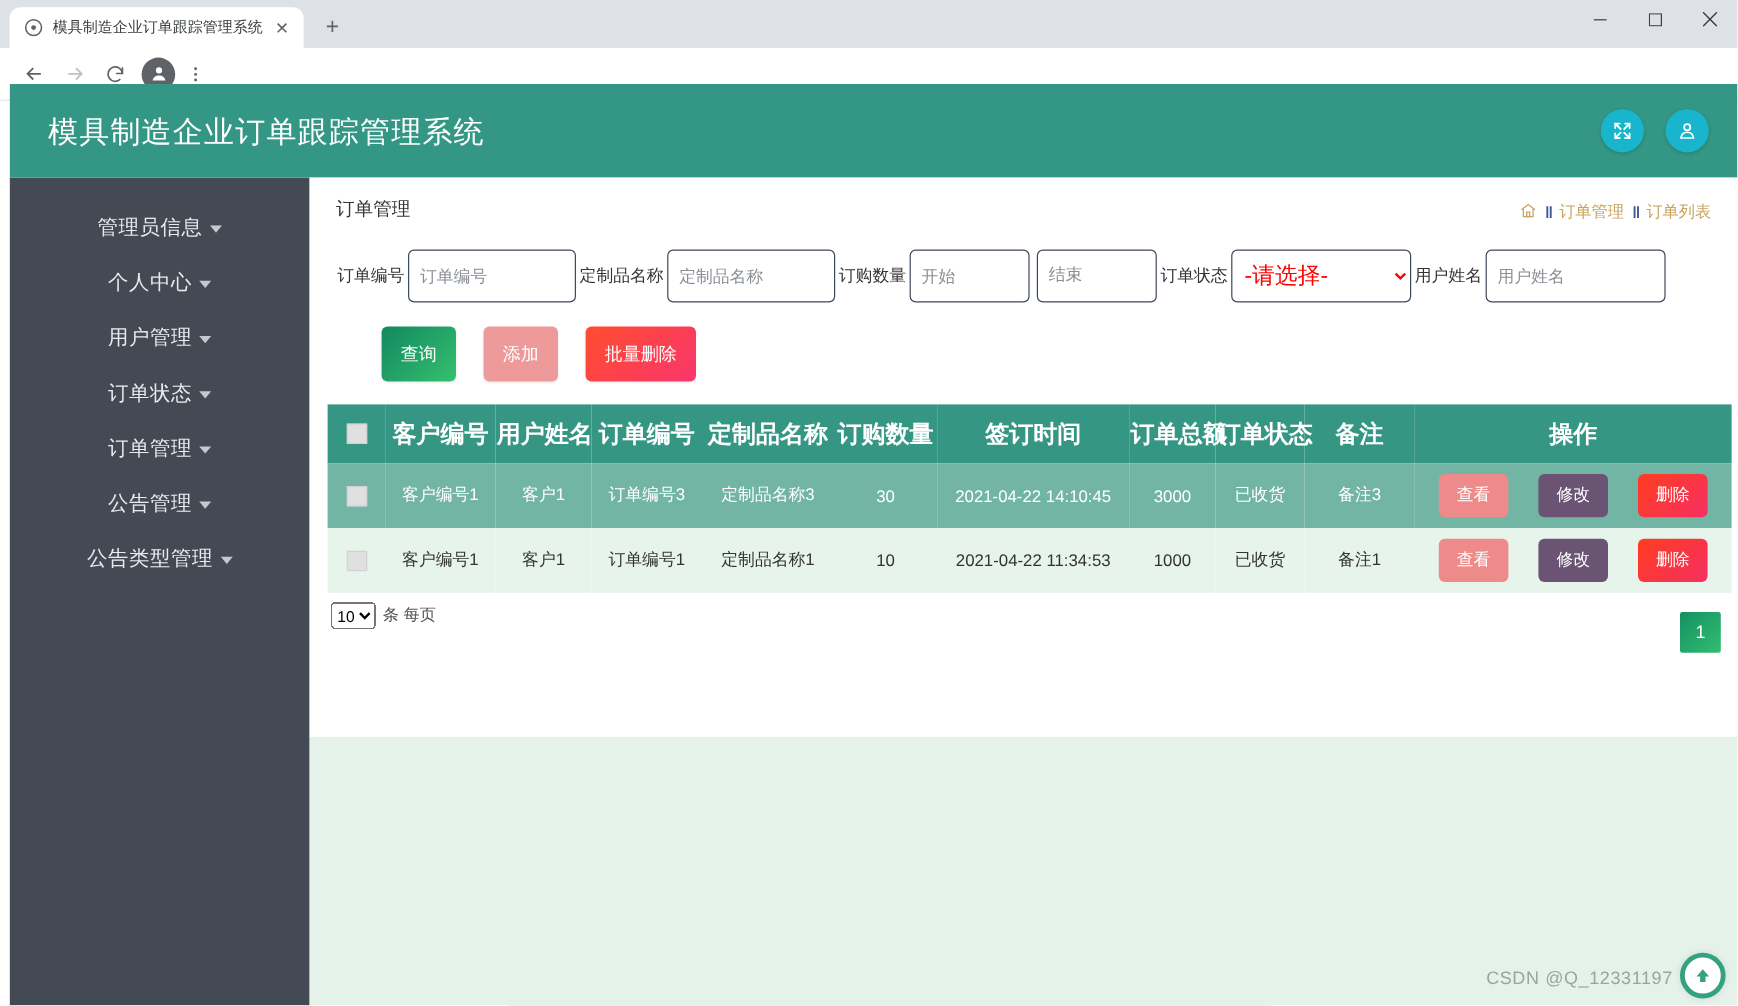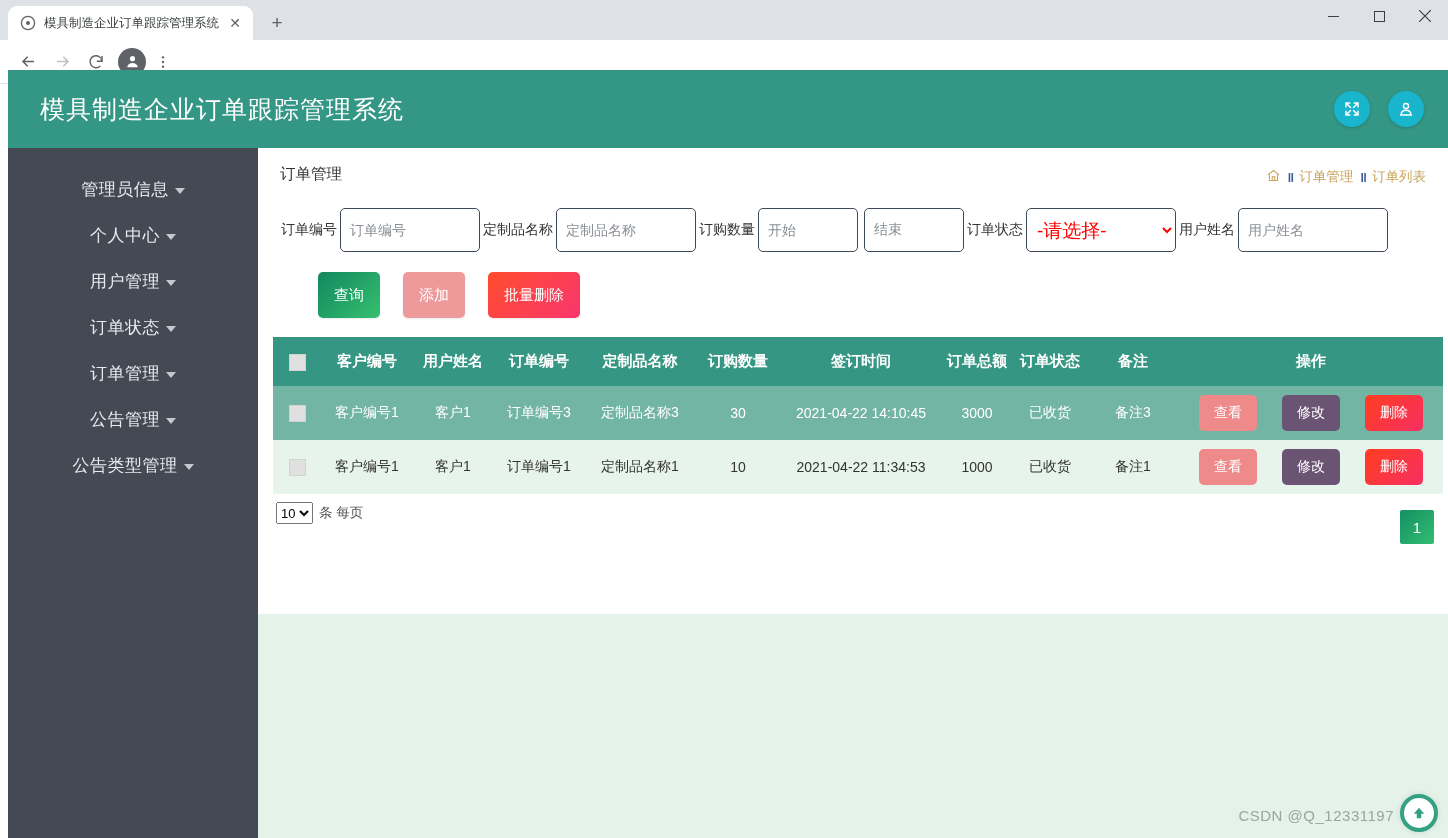--- a/index.html
+++ b/index.html
@@ -105,21 +105,21 @@
     font-size:15px; padding:0 16px; cursor:pointer;
     font-family:"Liberation Sans","DejaVu Sans",sans-serif;
     box-shadow: 0 1px 2px rgba(0,0,0,.08);
   }
   .btn-query  { background: linear-gradient(135deg,#12885f,#35c06f); }
   .btn-add    { background: #ef9a9a; }
   .btn-delall { background: linear-gradient(135deg,#ff4d2e,#f8366d); }
 
   table.grid { width: calc(100% - 20px); margin-left:15px; margin-top:19px; border-collapse:collapse; table-layout:fixed; }
   table.grid thead th {
-    background:#359684; color:#ffffff; font-size:15px; font-weight:bold;
+    background:#359684; color:#ffffff; font-size:20px; font-weight:bold;
     height:49px; text-align:center; white-space:nowrap;
   }
   table.grid tbody td { font-size:14px; text-align:center; height:54px; white-space:nowrap; }
   tr.row-hover td { background:#72b5a4; color:#ffffff; }
   tr.row-alt  td  { background:#e6f4ec; color:#333333; }
   .cbox { width:17px; height:17px; background:#e0e0e0; border:1px solid #d2d2d2; display:inline-block; vertical-align:middle; }
   .opbtns { display:flex; gap:25px; justify-content:center;align-items:flex-end; }
   .obtn { height:36px; min-width:58px; border:none; border-radius:5px; color:#fff; font-size:14px; padding:0 12px; cursor:pointer; font-family:"Liberation Sans","DejaVu Sans",sans-serif; }
   .obtn-view { background:#ef8a8a; }
   .obtn-edit { background:#6b5374; }

